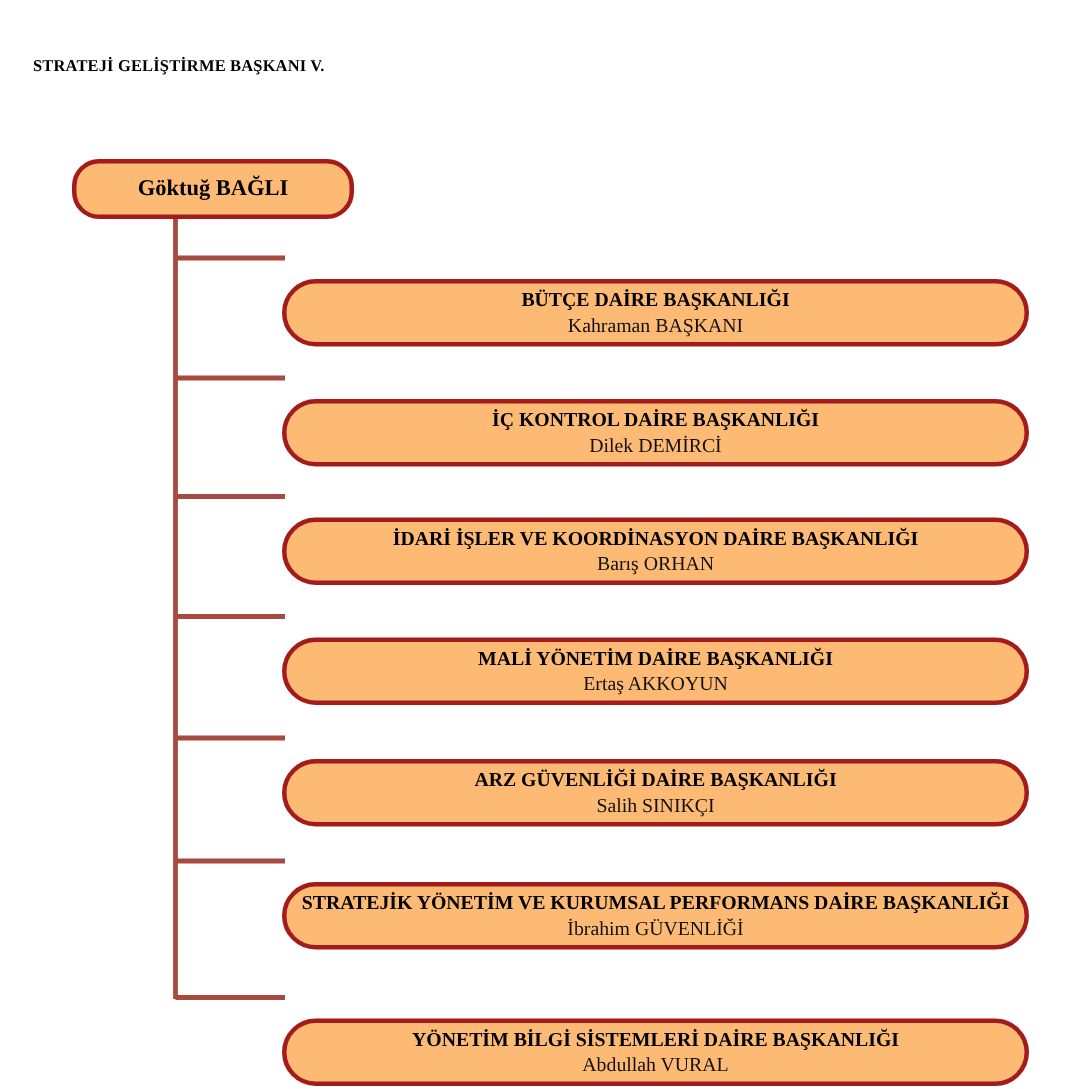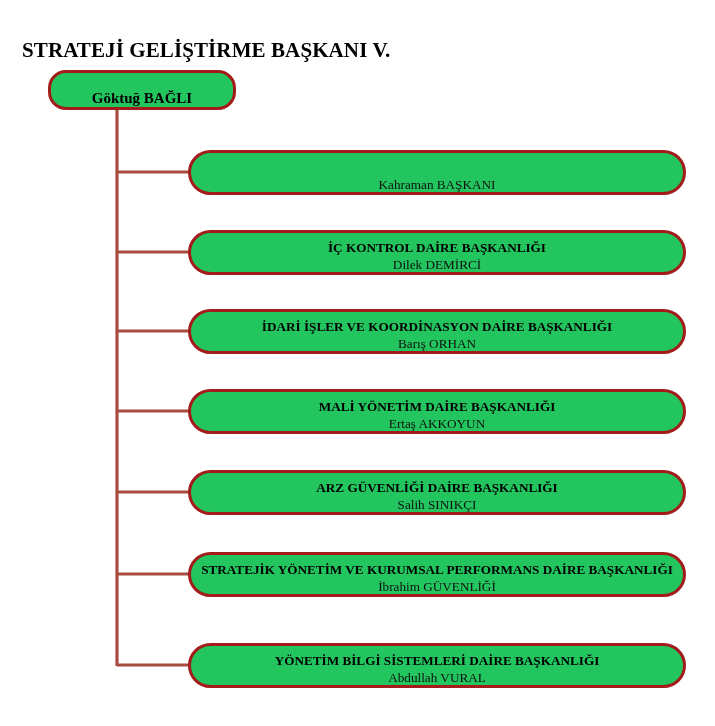--- a/index.html
+++ b/index.html
@@ -20,47 +20,48 @@
     left: 0; top: 0;
     width: 715px;
     height: 726px;
   }
 
   
   .page-title {
     position: absolute;
     left: 22px;
     top: 38px;
-    font-size: 21px;
+    font-size: 11px;
     font-weight: bold;
     color: #000000;
     letter-spacing: 0.1px;
     white-space: nowrap;
   }
 
   
   .connectors {
     position: absolute;
     left: 0; top: 0;
     width: 715px;
     height: 726px;
     pointer-events: none;
   }
 
   
   .node {
     position: absolute;
     box-sizing: border-box;
-    background: #22c55e;
+    background: #fdba74;
     border: 3px solid #a31b1b;
     display: flex;
     flex-direction: column;
     align-items: center;
-    justify-content: flex-end;
+    justify-content: center;
     text-align: center;
+    margin-top: 36px;
   }
 
   .node-root {
     left: 48px;
     top: 70px;
     width: 188px;
     height: 40px;
     border-radius: 18px;
   }
   .node-root .node-title {
@@ -117,20 +118,21 @@
     <line x1="117" y1="492" x2="190" y2="492" stroke="#a84b3f" stroke-width="3.2"></line>
     <line x1="117" y1="574" x2="190" y2="574" stroke="#a84b3f" stroke-width="3.2"></line>
     <line x1="117" y1="665" x2="190" y2="665" stroke="#a84b3f" stroke-width="3.2"></line>
   </svg>
 
   <div class="node node-root">
     <div class="node-title">Göktuğ BAĞLI</div>
   </div>
 
   <div class="node node-child" style="top:150px;">
+    <div class="node-title">BÜTÇE DAİRE BAŞKANLIĞI</div>
     <div class="node-person">Kahraman BAŞKANI</div>
   </div>
 
   <div class="node node-child" style="top:230px;">
     <div class="node-title">İÇ KONTROL DAİRE BAŞKANLIĞI</div>
     <div class="node-person">Dilek DEMİRCİ</div>
   </div>
 
   <div class="node node-child" style="top:389px;">
     <div class="node-title">MALİ YÖNETİM DAİRE BAŞKANLIĞI</div>

